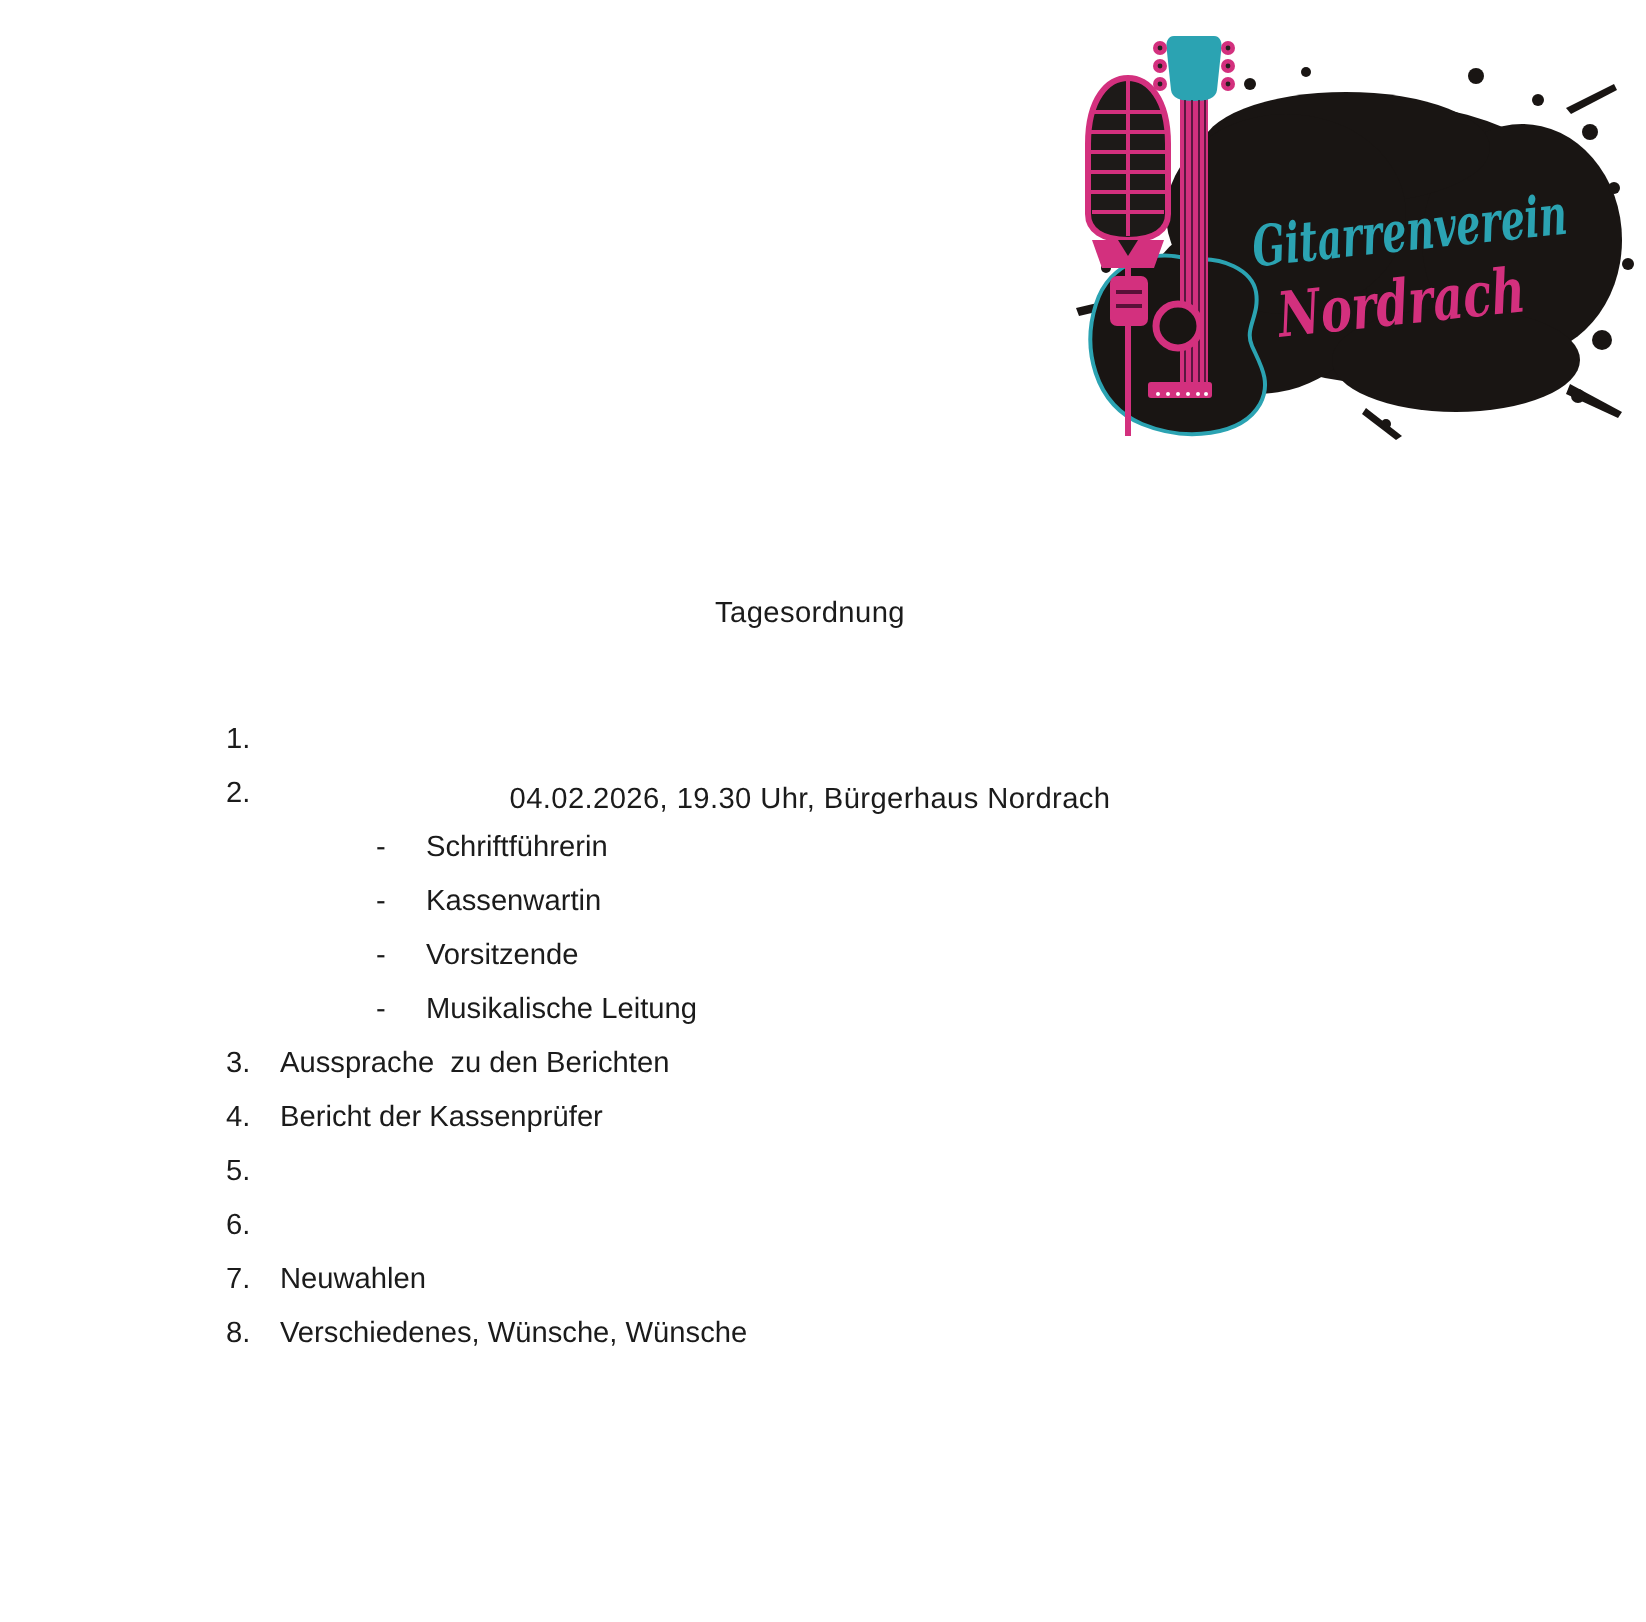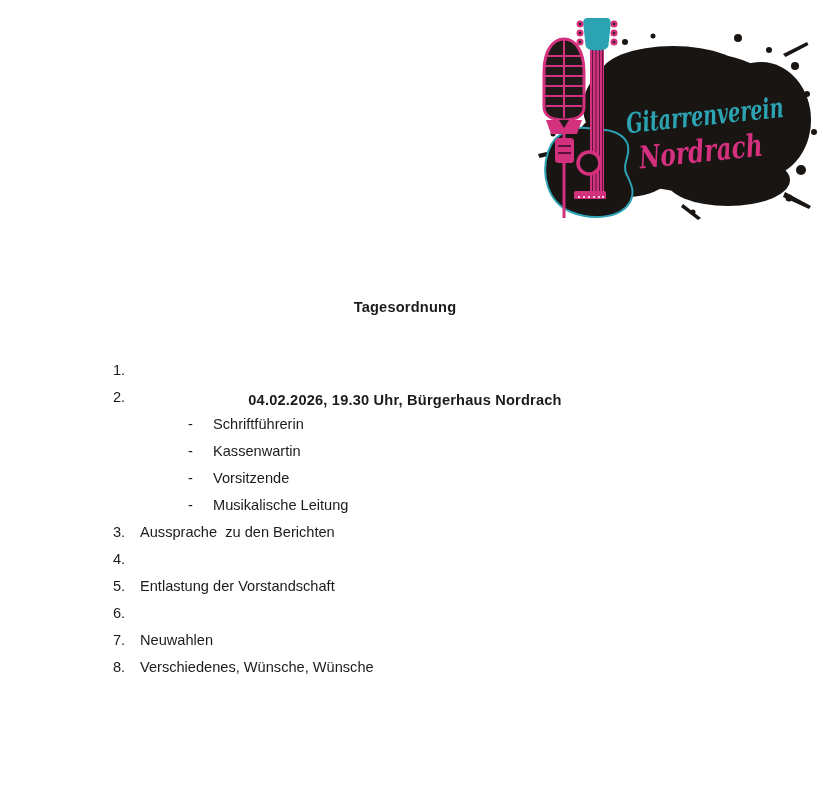--- a/index.html
+++ b/index.html
@@ -19,21 +19,21 @@
   .logo{position:absolute;left:533px;top:12px;width:285px;height:210px;}
   .logo svg{display:block;width:100%;height:100%;}
   .logo-word{
     font-family:"DejaVu Serif","Liberation Serif",serif;
     font-style:italic;font-weight:bold;
   }
 
   
   .headings{
     position:absolute;left:0;top:230px;width:810px;
-    text-align:center;font-weight:bold;font-size:14.6px;line-height:31px;
+    text-align:center;font-weight:normal;font-size:14.6px;line-height:31px;
     letter-spacing:0.2px;white-space:pre-wrap;
   }
 
   
   .agenda{position:absolute;left:113px;top:357px;width:600px;font-size:14.6px;}
   .agenda .row{display:flex;height:27px;line-height:27px;align-items:baseline;}
   .agenda .num{display:inline-block;width:27px;flex:0 0 27px;}
   .agenda .row.sub{padding-left:75px;}
   .agenda .dash{display:inline-block;width:25px;flex:0 0 25px;}
   .agenda .label{white-space:pre-wrap;}
@@ -169,24 +169,24 @@
     <div class="row sub">
       <span class="dash">-</span>
       <span class="label">Musikalische Leitung</span>
     </div>
     <div class="row">
       <span class="num">3.</span>
       <span class="label">Aussprache  zu den Berichten</span>
     </div>
     <div class="row">
       <span class="num">4.</span>
+      <span class="label">Bericht der Kassenprüfer</span>
     </div>
     <div class="row">
       <span class="num">5.</span>
-      <span class="label">Entlastung der Vorstandschaft</span>
     </div>
     <div class="row">
       <span class="num">6.</span>
     </div>
     <div class="row">
       <span class="num">7.</span>
       <span class="label">Neuwahlen</span>
     </div>
     <div class="row">
       <span class="num">8.</span>

